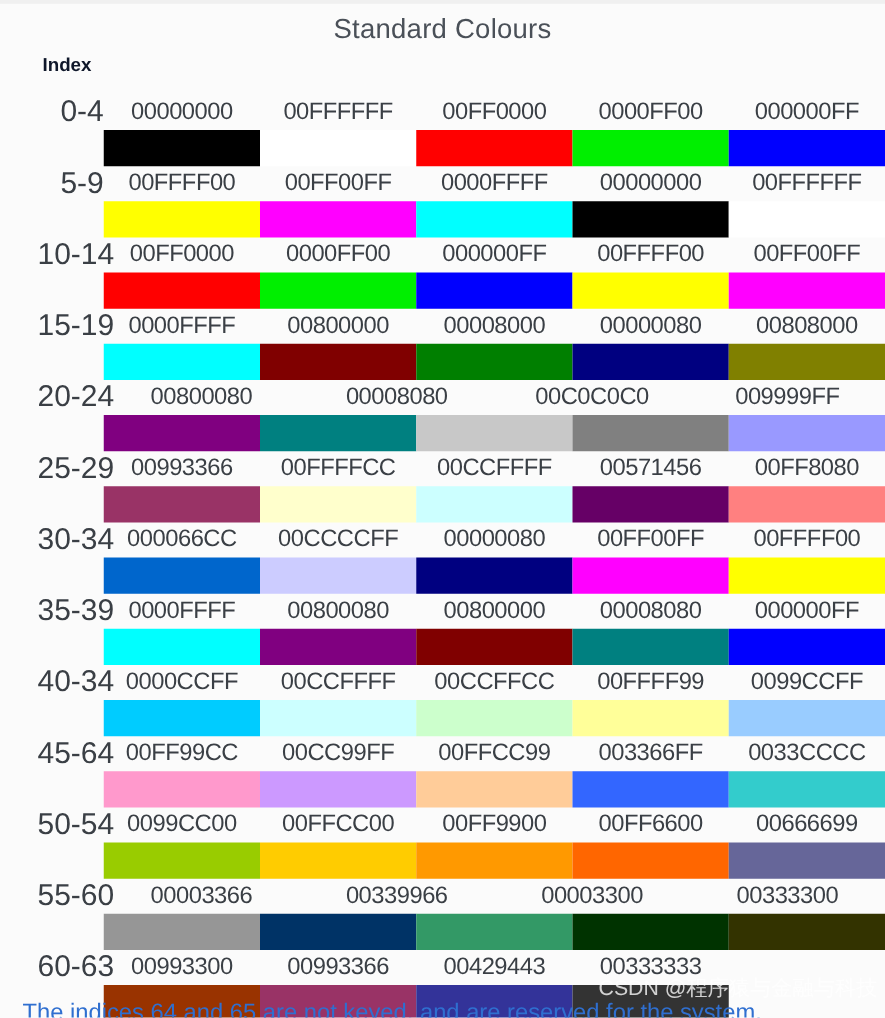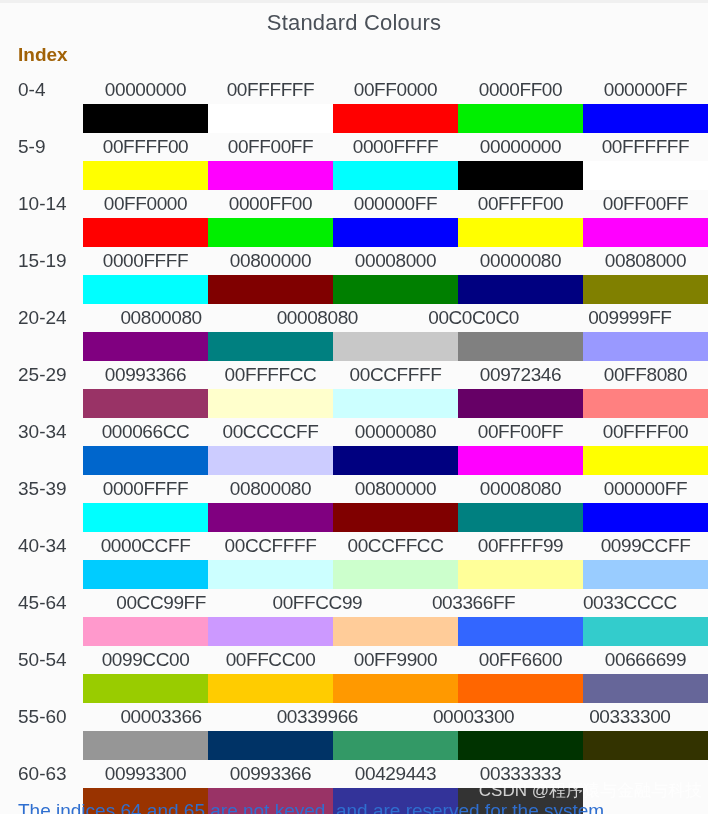--- a/index.html
+++ b/index.html
@@ -35,48 +35,49 @@
     width: 708px;
     text-align: center;
     font-size: 22px;
     color: #4a5058;
     font-family: "Liberation Sans", sans-serif;
     letter-spacing: 0.2px;
   }
   .index-header {
     position: absolute;
     top: 44px;
-    left: 18px;
-    font-size: 19px;
+    left: 34px;
+    font-size: 15px;
     font-weight: bold;
-    color: #a16207;
+    color: #0f172a;
   }
   .table {
     position: absolute;
     top: 76px;
     left: 0;
     width: 708px;
   }
   .row-group {
     position: relative;
     height: 57px;
   }
   .labels {
     position: relative;
     height: 28px;
     display: flex;
     align-items: center;
   }
   .idx {
     width: 83px;
-    padding-left: 18px;
-    font-size: 19px;
+    padding-left: 30px;
+    font-size: 24px;
     color: #3a3f45;
     white-space: nowrap;
     font-family: "Liberation Sans", sans-serif;
+    text-align: right;
   }
   .hexes {
     flex: 1;
     display: flex;
   }
   .hex {
     flex: 1 1 0;
     font-size: 19px;
     color: #3a3f45;
     text-align: center;
@@ -225,21 +226,21 @@
           <div class="swatch" style="background: rgb(153, 153, 255);"></div>
         </div>
       </div>
       <div class="row-group">
         <div class="labels">
           <div class="idx">25-29</div>
           <div class="hexes">
             <div class="hex">00993366</div>
             <div class="hex">00FFFFCC</div>
             <div class="hex">00CCFFFF</div>
-            <div class="hex">00972346</div>
+            <div class="hex">00571456</div>
             <div class="hex">00FF8080</div>
           </div>
         </div>
         <div class="swatches">
           <div class="swatch" style="background: rgb(153, 51, 102);"></div>
           <div class="swatch" style="background: rgb(255, 255, 204);"></div>
           <div class="swatch" style="background: rgb(204, 255, 255);"></div>
           <div class="swatch" style="background: rgb(102, 0, 102);"></div>
           <div class="swatch" style="background: rgb(255, 128, 128);"></div>
         </div>
@@ -298,20 +299,21 @@
           <div class="swatch" style="background: rgb(204, 255, 255);"></div>
           <div class="swatch" style="background: rgb(204, 255, 204);"></div>
           <div class="swatch" style="background: rgb(255, 255, 153);"></div>
           <div class="swatch" style="background: rgb(153, 204, 255);"></div>
         </div>
       </div>
       <div class="row-group">
         <div class="labels">
           <div class="idx">45-64</div>
           <div class="hexes">
+            <div class="hex">00FF99CC</div>
             <div class="hex">00CC99FF</div>
             <div class="hex">00FFCC99</div>
             <div class="hex">003366FF</div>
             <div class="hex">0033CCCC</div>
           </div>
         </div>
         <div class="swatches">
           <div class="swatch" style="background: rgb(255, 153, 204);"></div>
           <div class="swatch" style="background: rgb(204, 153, 255);"></div>
           <div class="swatch" style="background: rgb(255, 204, 153);"></div>

